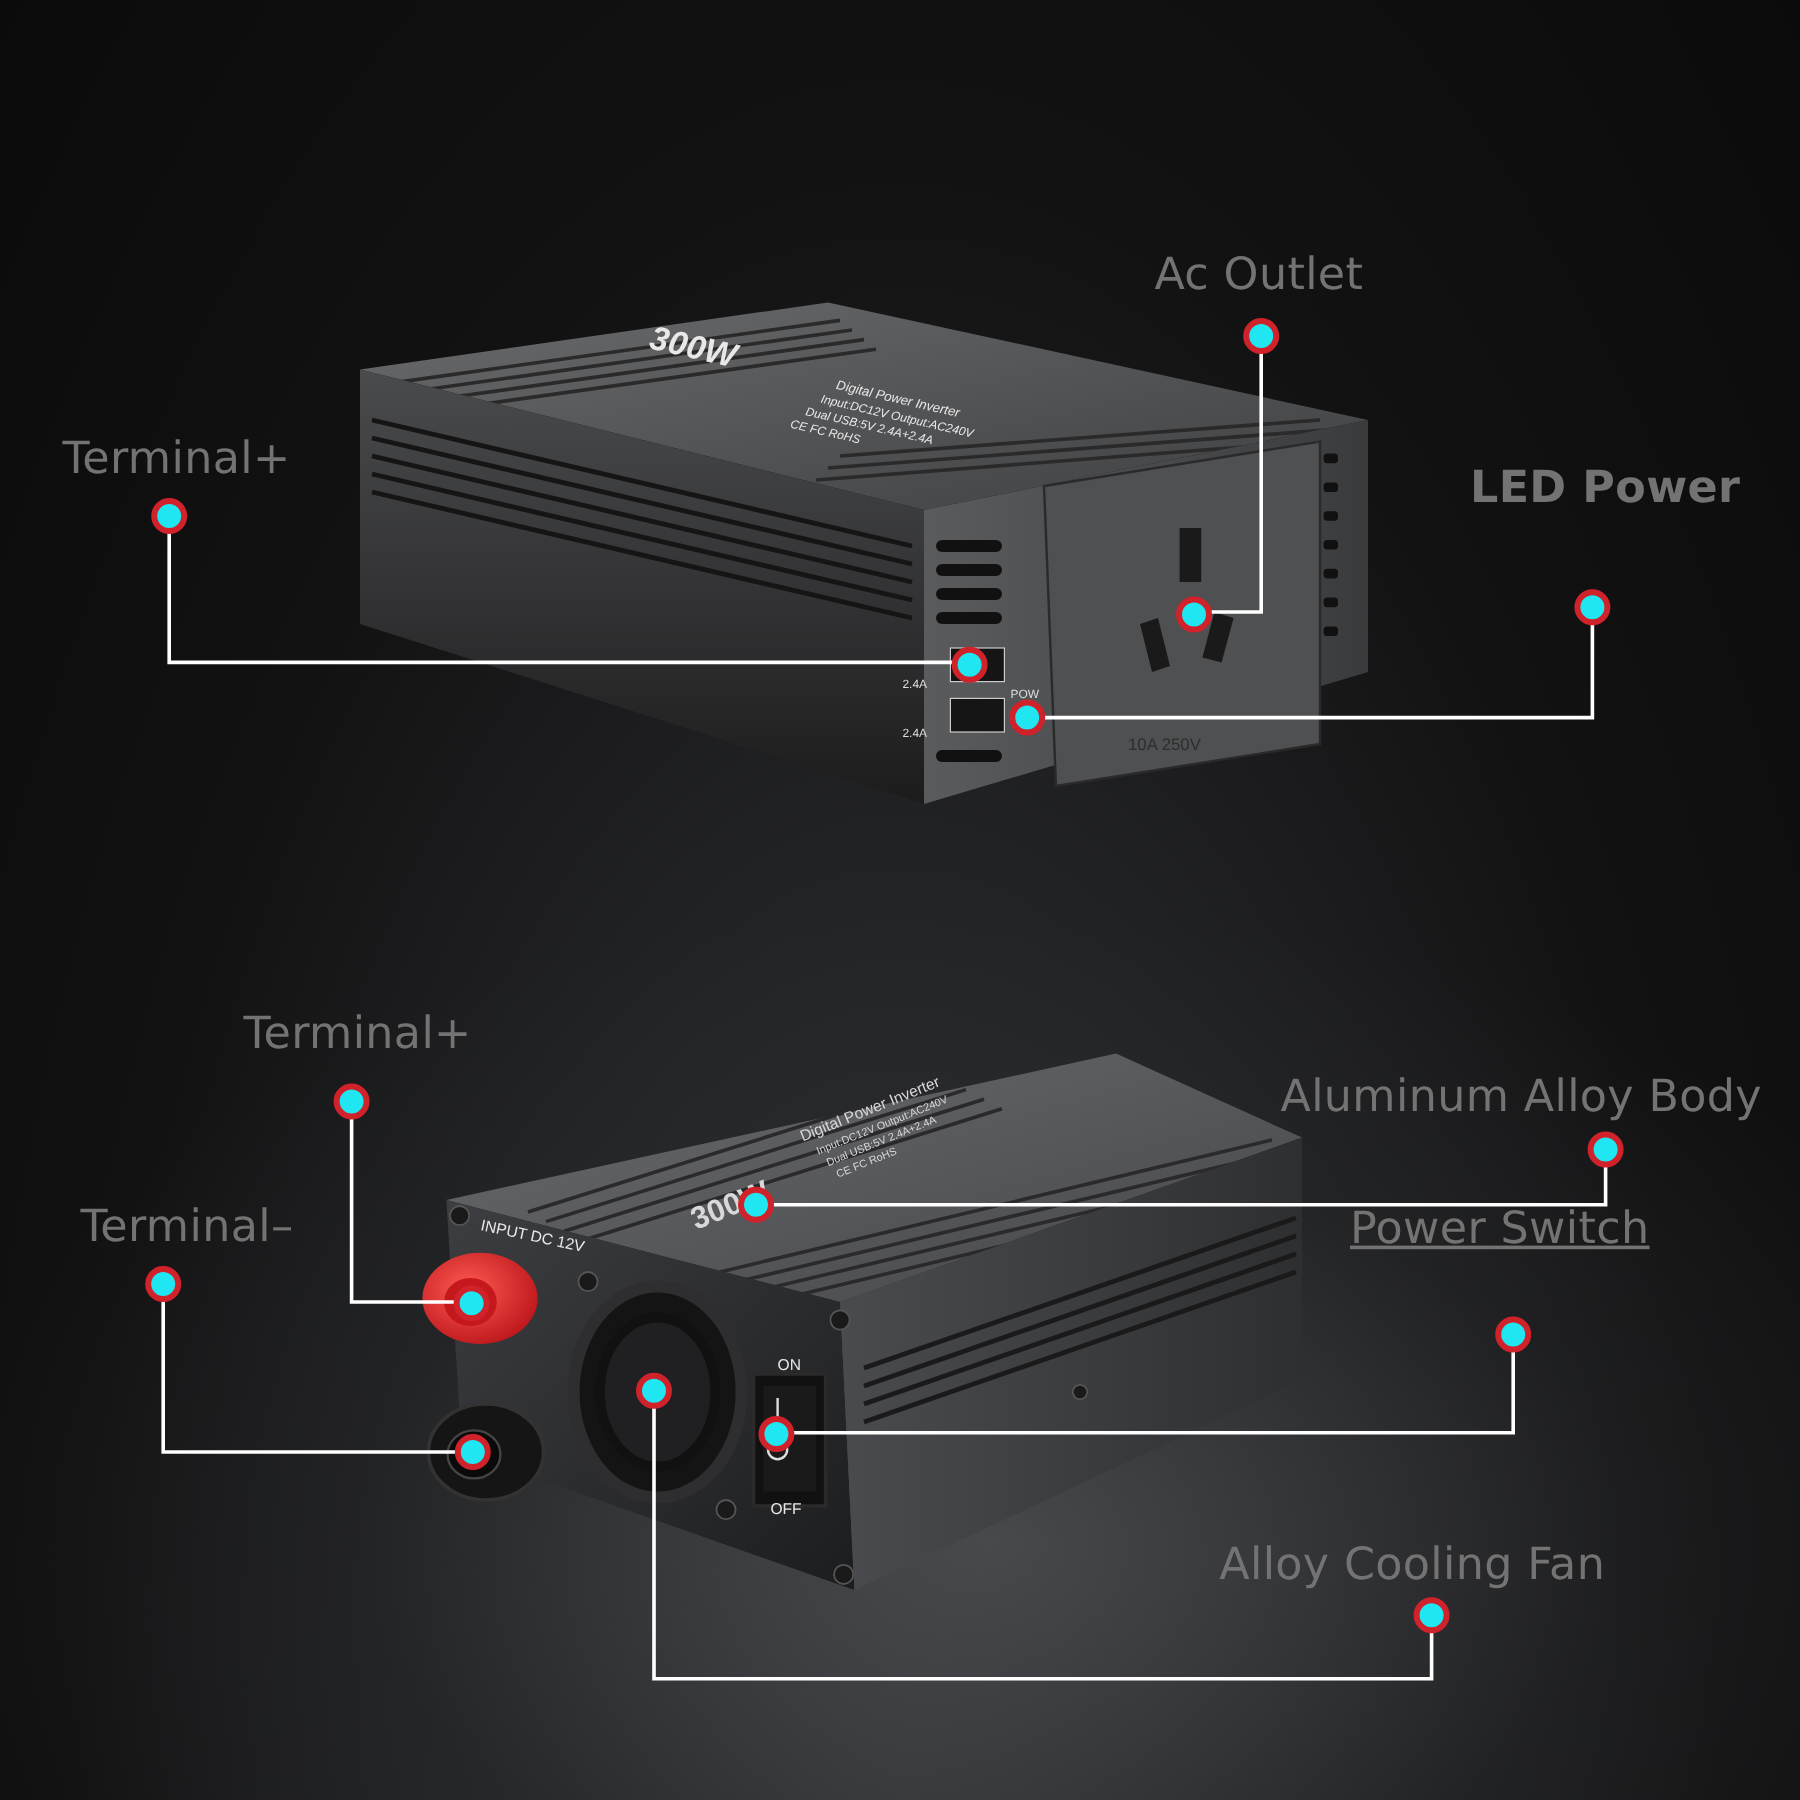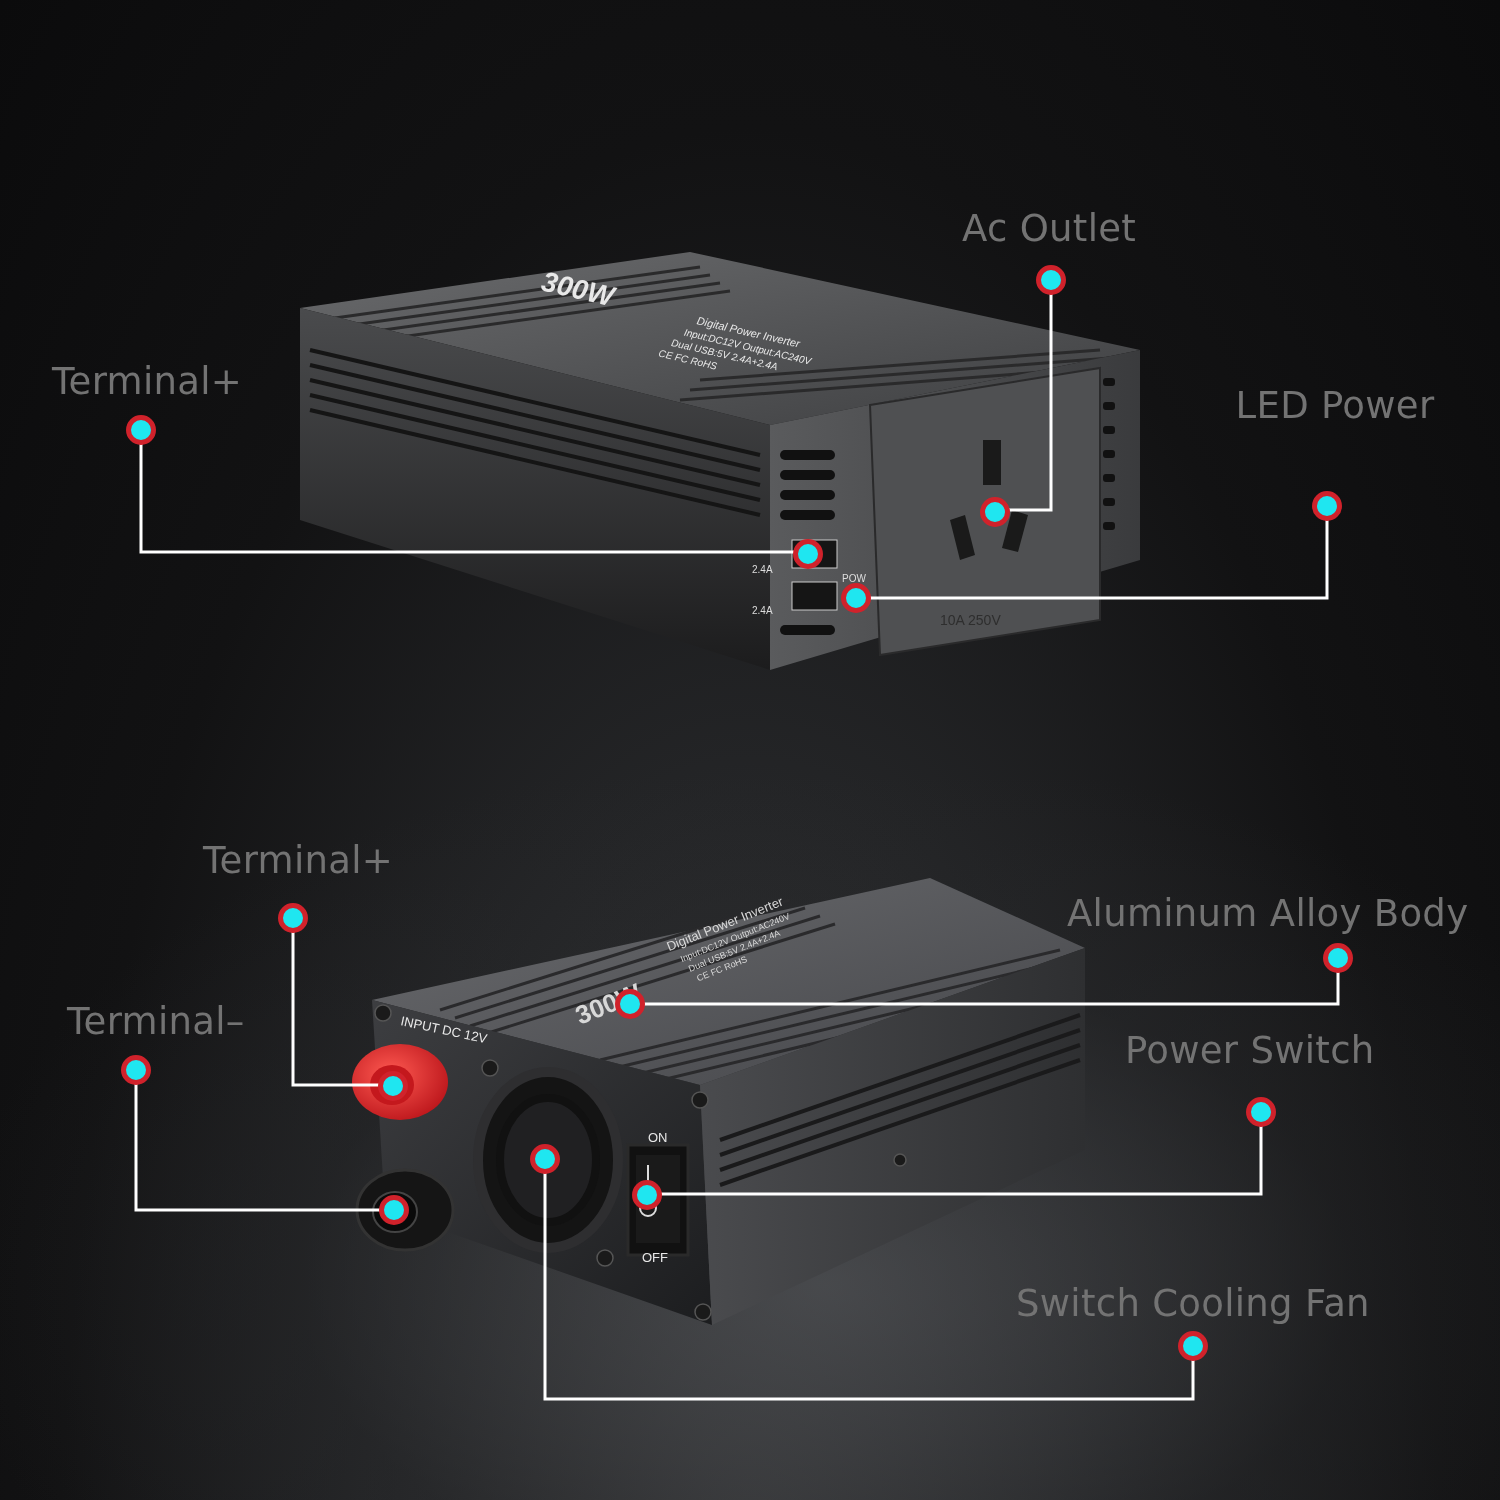--- a/index.html
+++ b/index.html
@@ -2,21 +2,21 @@
 <html><head>
 <meta charset="utf-8">
 <style>
   html,body{margin:0;padding:0;}
   body{width:1500px;height:1500px;position:relative;overflow:hidden;
     background:radial-gradient(ellipse at 50% 105%, #3a3b3d 0%, #242527 35%, #121213 65%, #0b0b0c 100%);
     font-family:"DejaVu Sans","Liberation Sans",sans-serif;}
   .floor{position:absolute;left:0;top:780px;width:1500px;height:720px;
     background:radial-gradient(ellipse at 55% 70%, rgba(90,92,96,.55) 0%, rgba(40,41,43,.4) 45%, rgba(0,0,0,0) 75%);}
   .label{position:absolute;color:#737373;font-size:37px;line-height:45px;white-space:nowrap;letter-spacing:.3px;}
-  .label.center{text-align:center;}
+  .label.center{text-align:center;font-weight:bold;}
   svg.overlay{position:absolute;left:0;top:0;width:1500px;height:1500px;pointer-events:none;}
   .marker{position:absolute;width:20px;height:20px;border-radius:50%;background:#1fe6f0;
     border:5px solid #d0222b;transform:translate(-15px,-15px);box-sizing:content-box;}
   .device{position:absolute;}
 </style>
 </head>
 <body>
 
 <div class="floor"></div>
 
@@ -189,22 +189,22 @@
 </svg>
 
 <div class="label" style="left:962px;top:206px;">Ac Outlet</div>
 <div class="label" style="left:52px;top:359px;">Terminal+</div>
 <div class="label center" style="left:1225px;top:383px;width:220px;">
   <div>LED Power</div>
 </div>
 <div class="label" style="left:203px;top:838px;">Terminal+</div>
 <div class="label" style="left:67px;top:999px;">Terminal–</div>
 <div class="label" style="left:1067px;top:891px;text-align:center;">Aluminum Alloy Body</div>
-<div class="label" style="left:1125px;top:1028px;">Power Switch</div>
-<div class="label" style="left:1016px;top:1281px;">Switch Cooling Fan</div>
+<div class="label" style="left:1125px;top:1001px;text-decoration:underline;">Power Switch</div>
+<div class="label" style="left:1016px;top:1281px;">Alloy Cooling Fan</div>
 
 <div class="marker" style="left:1051px;top:280px;"></div>
 <div class="marker" style="left:995px;top:512px;"></div>
 <div class="marker" style="left:141px;top:430px;"></div>
 <div class="marker" style="left:808px;top:554px;"></div>
 <div class="marker" style="left:1327px;top:506px;"></div>
 <div class="marker" style="left:856px;top:598px;"></div>
 <div class="marker" style="left:293px;top:918px;"></div>
 <div class="marker" style="left:393px;top:1086px;"></div>
 <div class="marker" style="left:136px;top:1070px;"></div>

